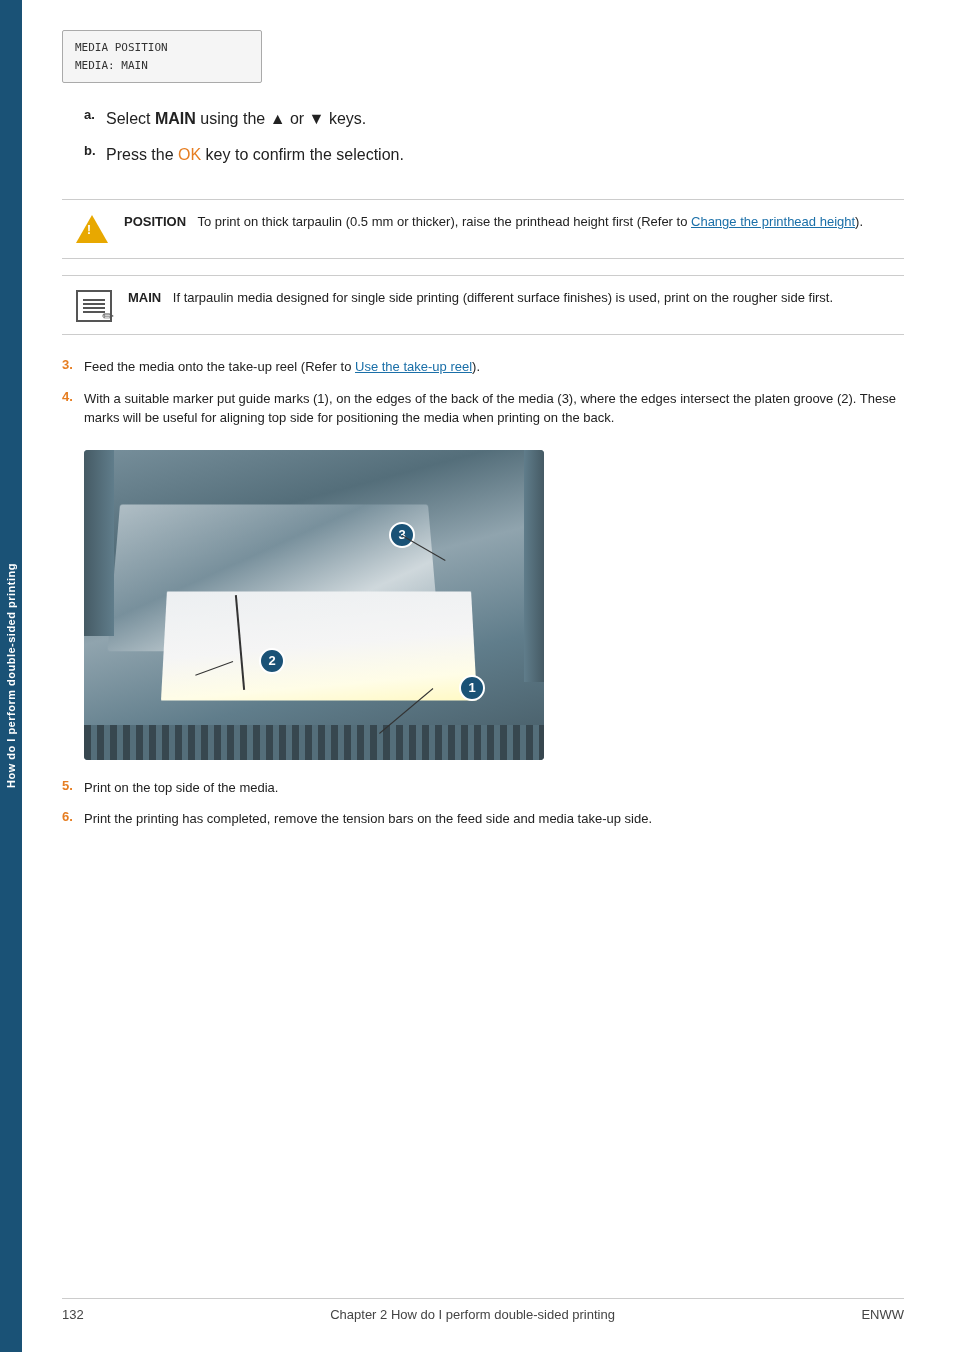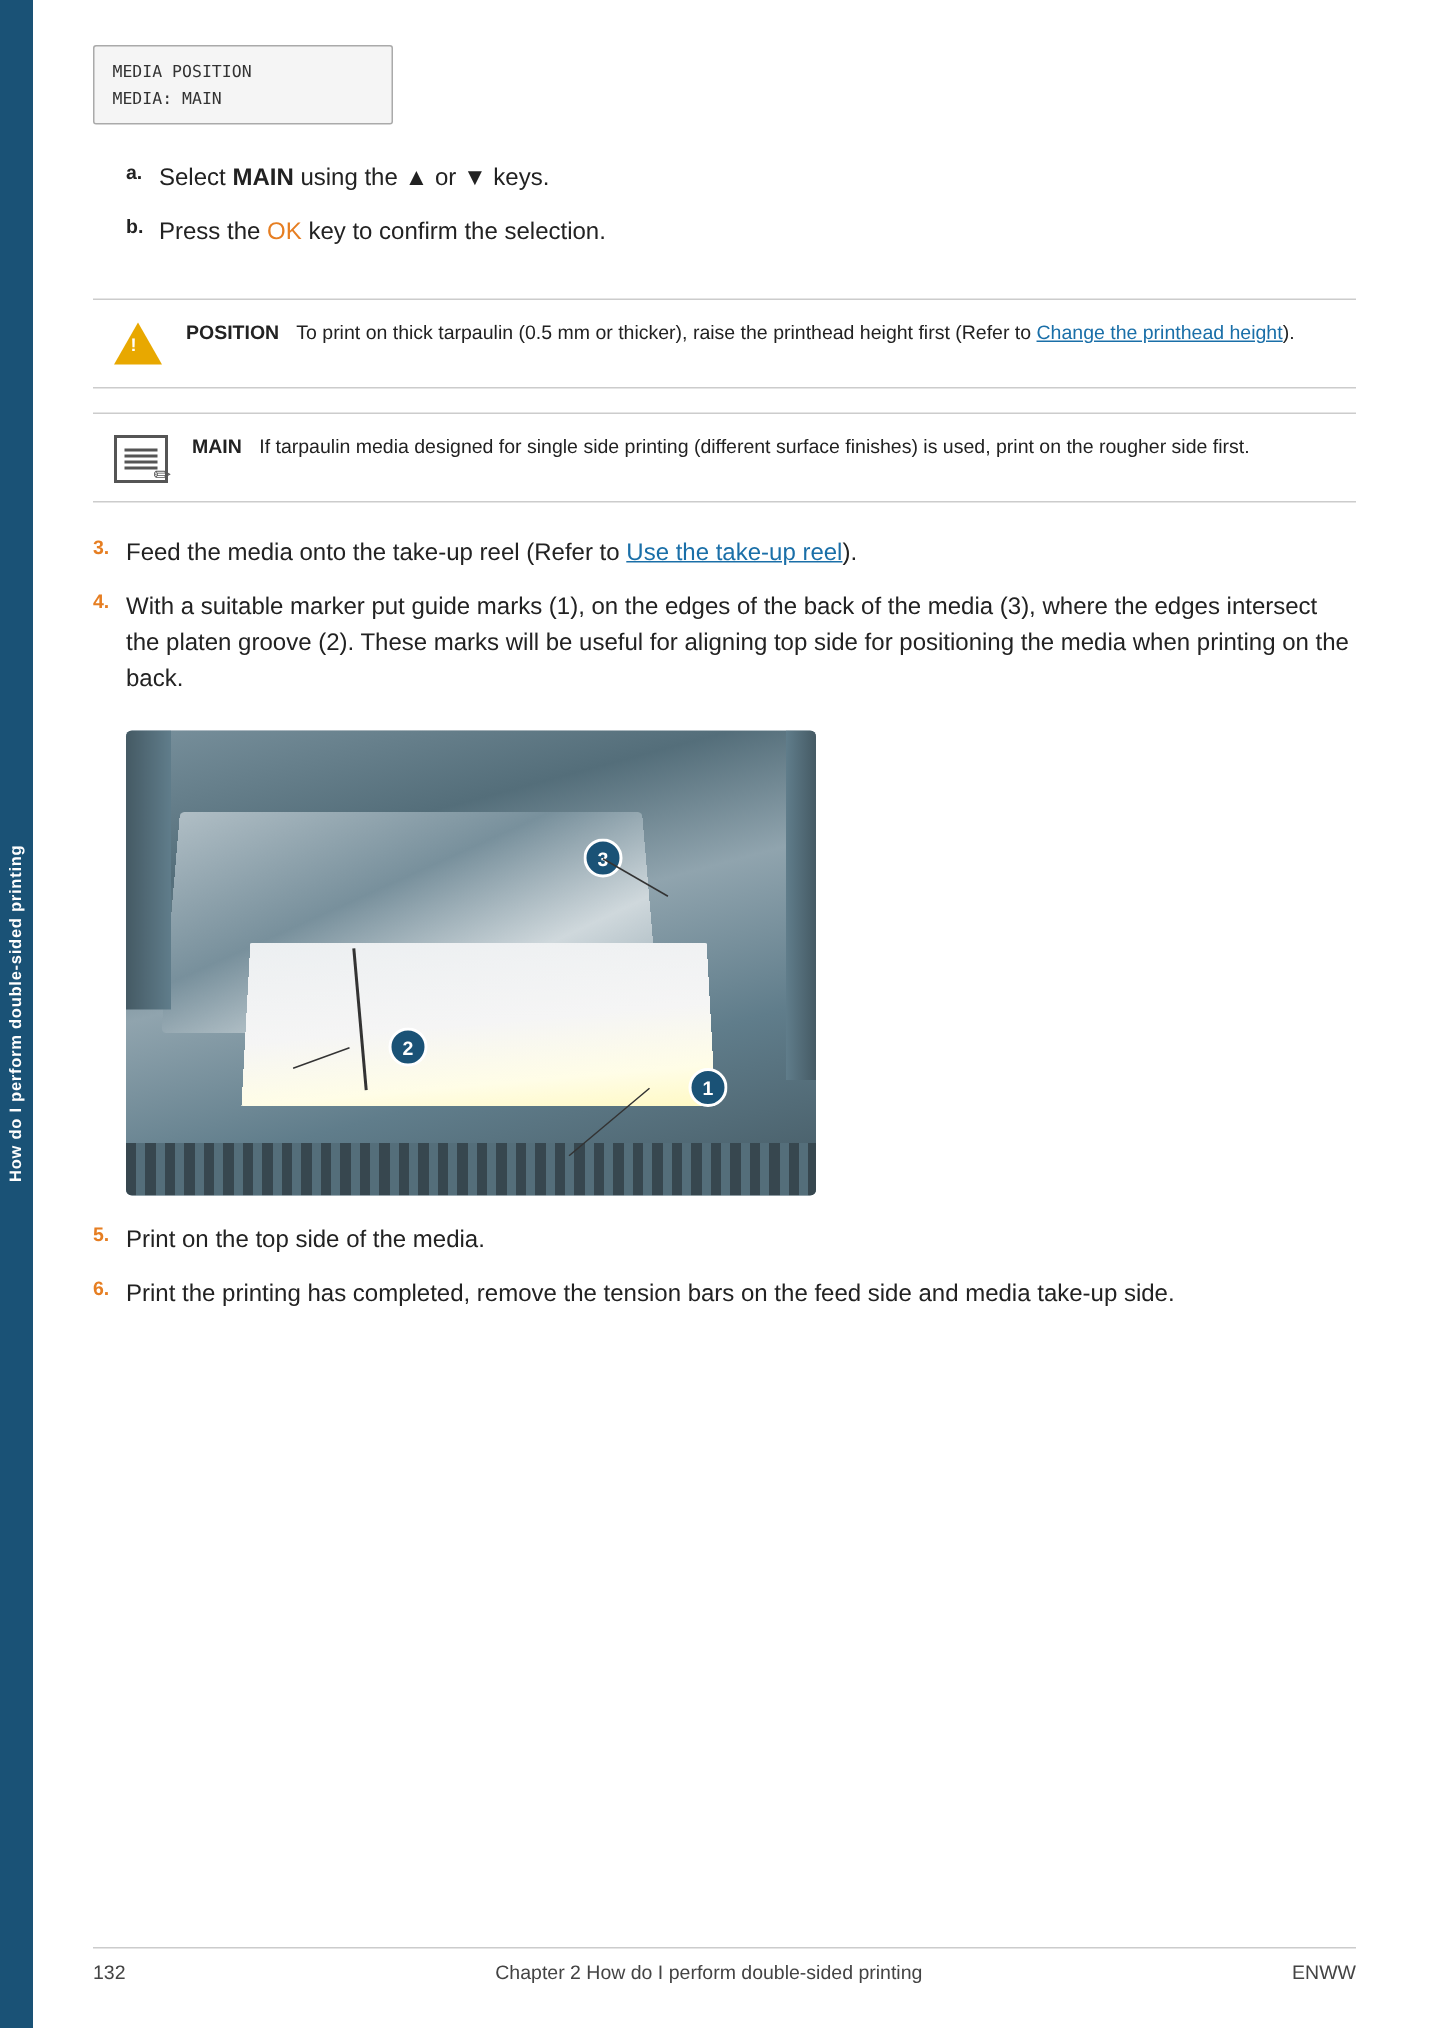--- a/index.html
+++ b/index.html
@@ -89,21 +89,21 @@
     }
     .step-num {
       color: #e67e22;
       font-weight: bold;
       width: 22px;
       flex-shrink: 0;
       font-size: 13px;
     }
     .step-text {
       flex: 1;
-      font-size: 16px;
+      font-size: 13px;
       line-height: 1.5;
     }
 
     
     a, .link {
       color: #1a6fa8;
       text-decoration: underline;
       cursor: pointer;
     }
 

